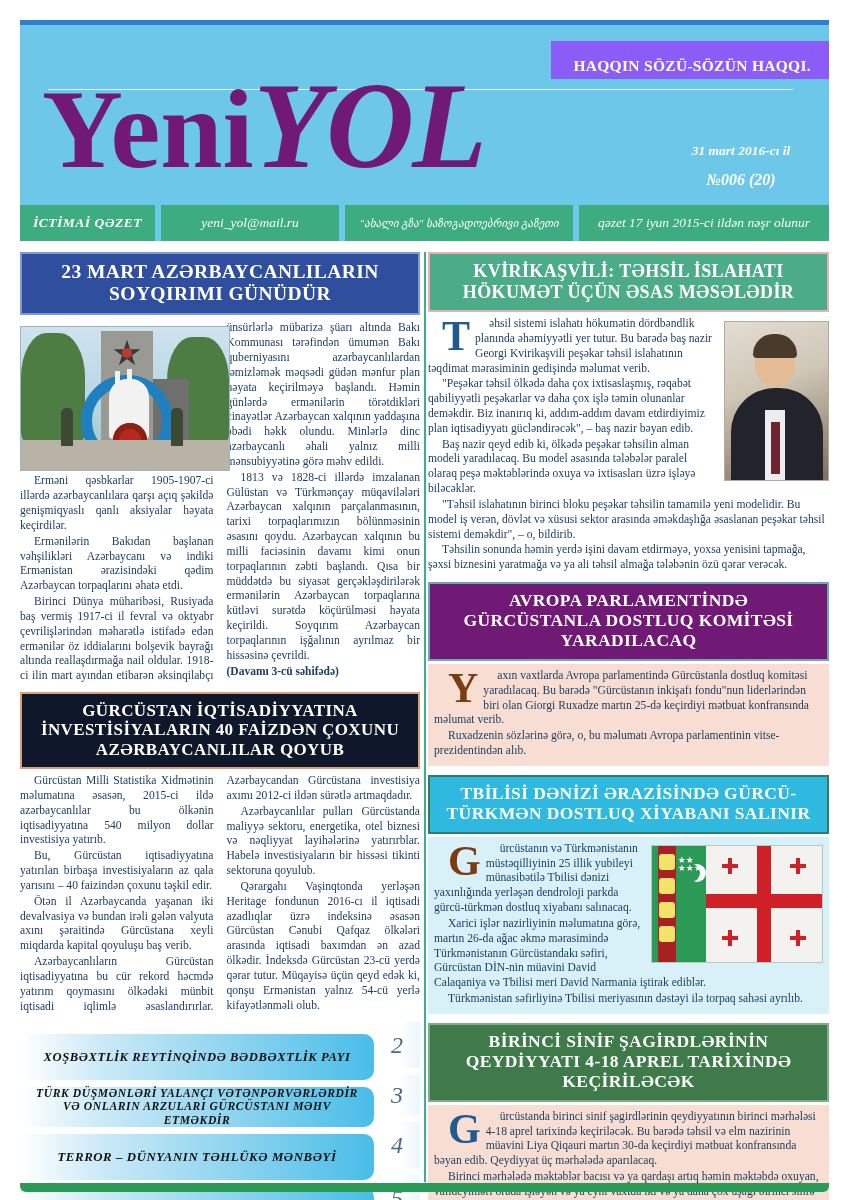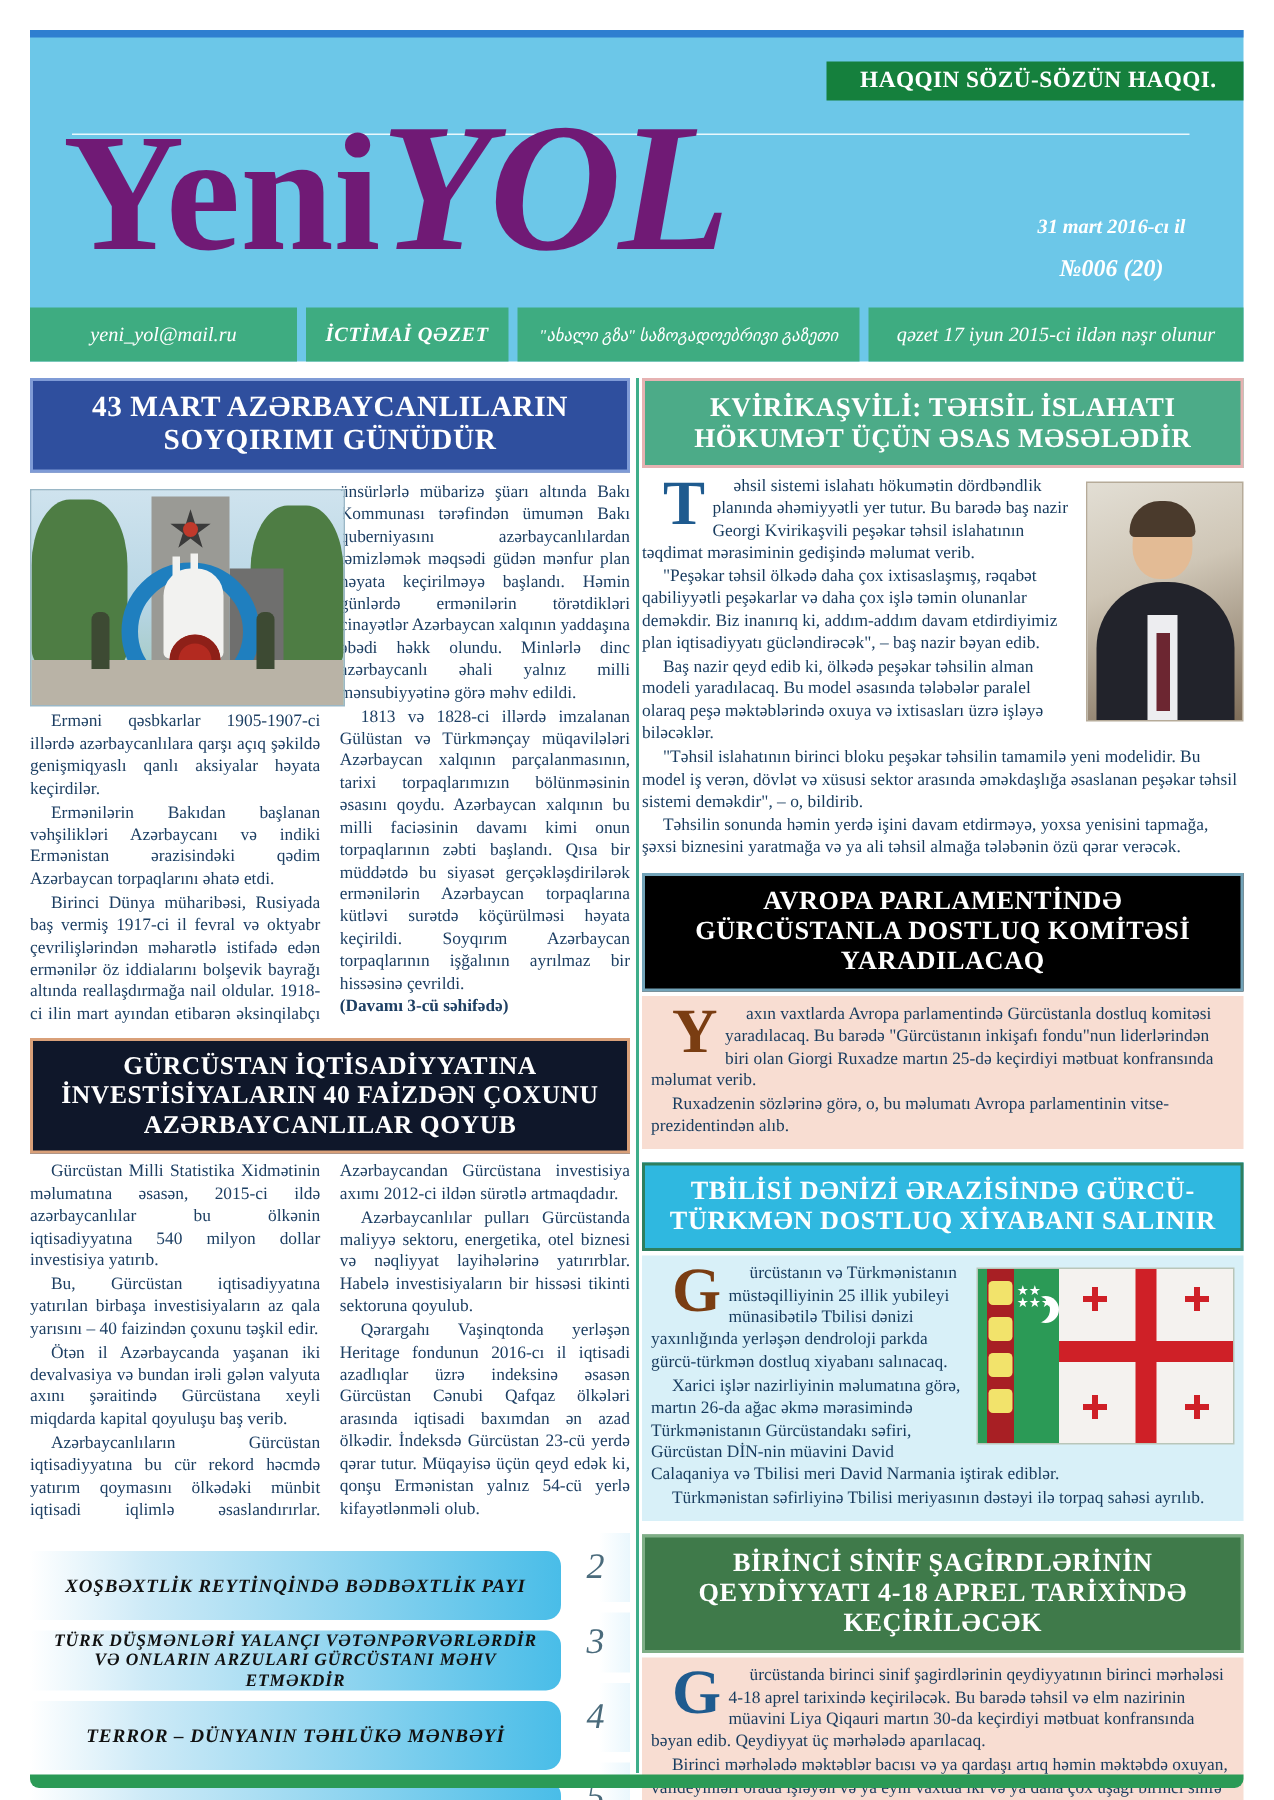--- a/index.html
+++ b/index.html
@@ -12,24 +12,24 @@
   .page { position: relative; width: 849px; height: 1200px; background:#fff; }
 
   
   .masthead {
     position: absolute; left: 20px; top: 20px; width: 809px; height: 221px;
     background: #6cc7e8;
     border-top: 5px solid #2f7fd0;
   }
   .slogan-bar {
     position: absolute; right: 0; top: 16px;
-    background: #15803d; color: #ffffff;
+    background: #8b5cf6; color: #ffffff;
     font-family: "Liberation Serif", serif;
     font-weight: bold; font-size: 15.5px; letter-spacing: .3px;
-    padding: 4px 18px 4px 22px;
+    padding: 16px 18px 4px 22px;
   }
   .thin-rule {
     position: absolute; left: 28px; right: 36px; top: 64px;
     height: 1px; background: rgba(255,255,255,.85);
   }
   .logo {
     position:absolute; left: 22px; top: 40px;
     color:#701a75; line-height: 1;
     font-family: "Liberation Serif", serif;
     white-space: nowrap;
@@ -64,21 +64,21 @@
   .col-right { position:absolute; left:428px; top:252px; width: 401px; }
 
   .hdl {
     color:#ffffff; text-align:center; font-weight:bold;
     letter-spacing:.4px; line-height:1.14;
     padding: 7px 8px 8px;
   }
   .hdl.blue   { background:#2f4f9e; border:2px solid #7f9bd6; font-size:19.5px; }
   .hdl.orange { background:#0f172a; border:2px solid #d9a079; font-size:17px; }
   .hdl.green  { background:#4cab88; border:2px solid #e6b2b2; font-size:18px; }
-  .hdl.navy   { background:#000000; border:2px solid #72a3b8; font-size:17.5px; }
+  .hdl.navy   { background:#701a75; border:2px solid #72a3b8; font-size:17.5px; }
   .hdl.cyan   { background:#2fb8e0; border:2px solid #2f7f5f; font-size:17.5px; }
   .hdl.dgreen { background:#3f7a4a; border:2px solid #7fae86; font-size:17.5px; }
 
   .body-2col { column-count: 2; column-gap: 13px; text-align: justify; }
   .bodytext { font-size: 11.6px; line-height: 1.28; color:#1d3f63; }
   .bodytext p { text-indent: 14px; margin-bottom: 1px; }
   .bodytext.dark { color: #173b5e; }
 
   .photo-left {
     float: left; width: 210px; height: 145px; margin: 5px 10px 3px 0;
@@ -184,32 +184,32 @@
     <div class="slogan-bar">HAQQIN SÖZÜ-SÖZÜN HAQQI.</div>
     <div class="thin-rule"></div>
     <div class="logo">
       <span class="w1">Yeni</span><span class="w2">YOL</span>
     </div>
     <div class="dateblock">
       <div class="d1">31 mart 2016-cı il</div>
       <div class="d2">№006 (20)</div>
     </div>
     <div class="footer-strip">
+      <div class="fs-cell b">İCTİMAİ QƏZET</div>
       <div class="fs-cell a">yeni_yol@mail.ru</div>
-      <div class="fs-cell b">İCTİMAİ QƏZET</div>
       <div class="fs-cell c">"ახალი გზა" საზოგადოებრივი გაზეთი</div>
       <div class="fs-cell d">qəzet 17 iyun 2015-ci ildən  nəşr olunur</div>
     </div>
   </div>
 
   <div class="col-divider"></div>
 
   <div class="col-left">
 
-    <div class="hdl blue">43 MART AZƏRBAYCANLILARIN SOYQIRIMI GÜNÜDÜR</div>
+    <div class="hdl blue">23 MART AZƏRBAYCANLILARIN SOYQIRIMI GÜNÜDÜR</div>
 
     <div style="margin-top:6px;">
       <div class="body-2col">
         <div class="photo-left">
           <div class="mon-sky"></div>
           <div class="mon-trees-l"></div>
           <div class="mon-trees-r"></div>
           <div class="mon-slab2"></div>
           <div class="mon-slab"></div>
           <div class="mon-star"></div>

